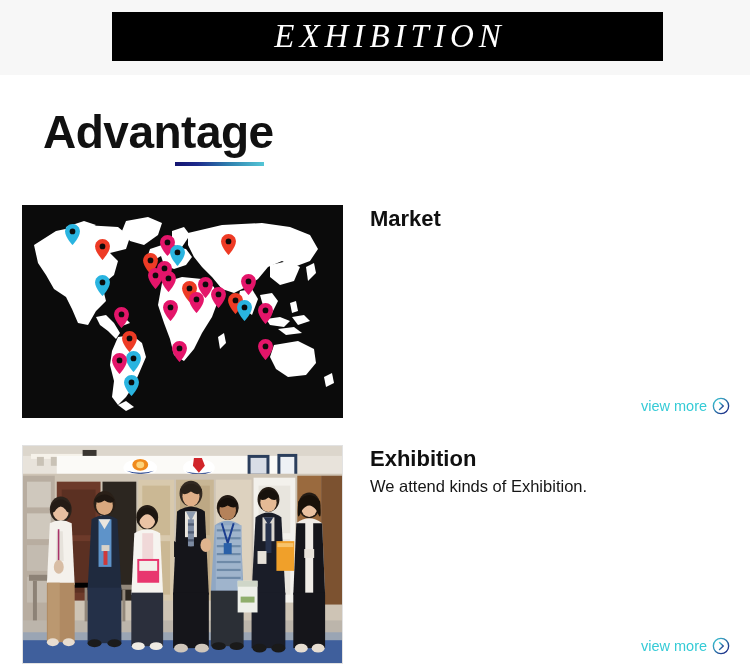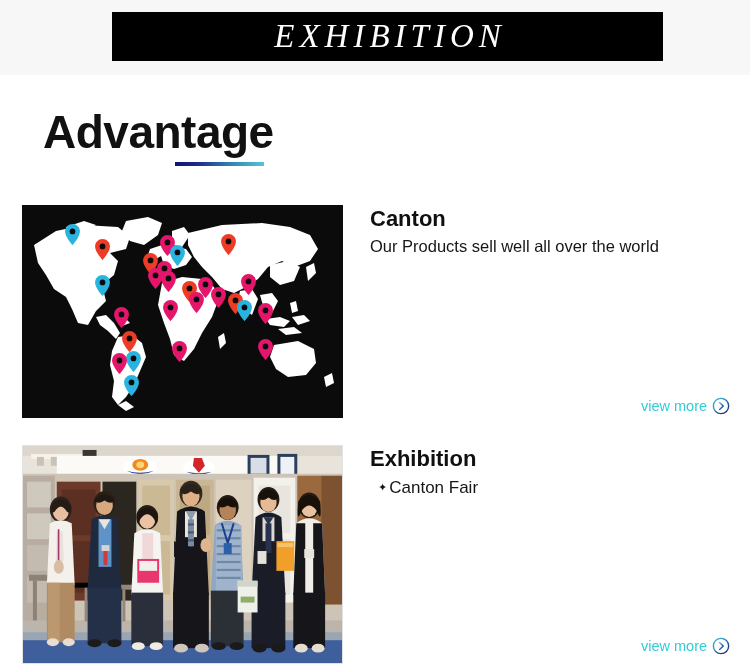--- a/index.html
+++ b/index.html
@@ -399,22 +399,21 @@
       <div class="pin" style="left:236px; top:134px;">
           <svg viewBox="0 0 24 34">
             <path d="M12 0C5.4 0 0 5.4 0 12c0 9 12 22 12 22s12-13 12-22C24 5.4 18.6 0 12 0z" fill="#e4156a"></path>
             <circle cx="12" cy="12" r="4.6" fill="#0b0b0b"></circle>
           </svg>
         </div>
     </div>
   </div>
 
   <div class="copy">
-    <h2 class="copy-title">Canton</h2>
-    <p class="copy-sub">Our Products sell well all over the world</p>
+    <h2 class="copy-title">Market</h2>
     <ul class="copy-list">
     </ul>
   </div>
 </div>
 
 <a class="view-more vm-market">
   <span class="view-more-label">view more</span>
   <span class="view-more-icon">
     <svg viewBox="0 0 24 24">
       <defs>
@@ -613,22 +612,22 @@
           <rect x="272" y="148" width="32" height="56" fill="#15151a"></rect>
           <ellipse cx="280" cy="204" rx="6.5" ry="4.5" fill="#e6ddd1"></ellipse>
           <ellipse cx="297" cy="204" rx="6.5" ry="4.5" fill="#e6ddd1"></ellipse>
         </g>
       </svg>
     </div>
   </div>
 
   <div class="copy">
     <h2 class="copy-title">Exhibition</h2>
+    <p class="copy-sub">We attend kinds of Exhibition.</p>
     <ul class="copy-list">
-      <li><span class="bullet-dot">✦</span><span>Canton Fair</span></li>
     </ul>
   </div>
 </div>
 
 <a class="view-more vm-exhibition">
   <span class="view-more-label">view more</span>
   <span class="view-more-icon">
     <svg viewBox="0 0 24 24">
       <defs>
         <linearGradient id="vmgrad2" x1="0" y1="0" x2="1" y2="1">

